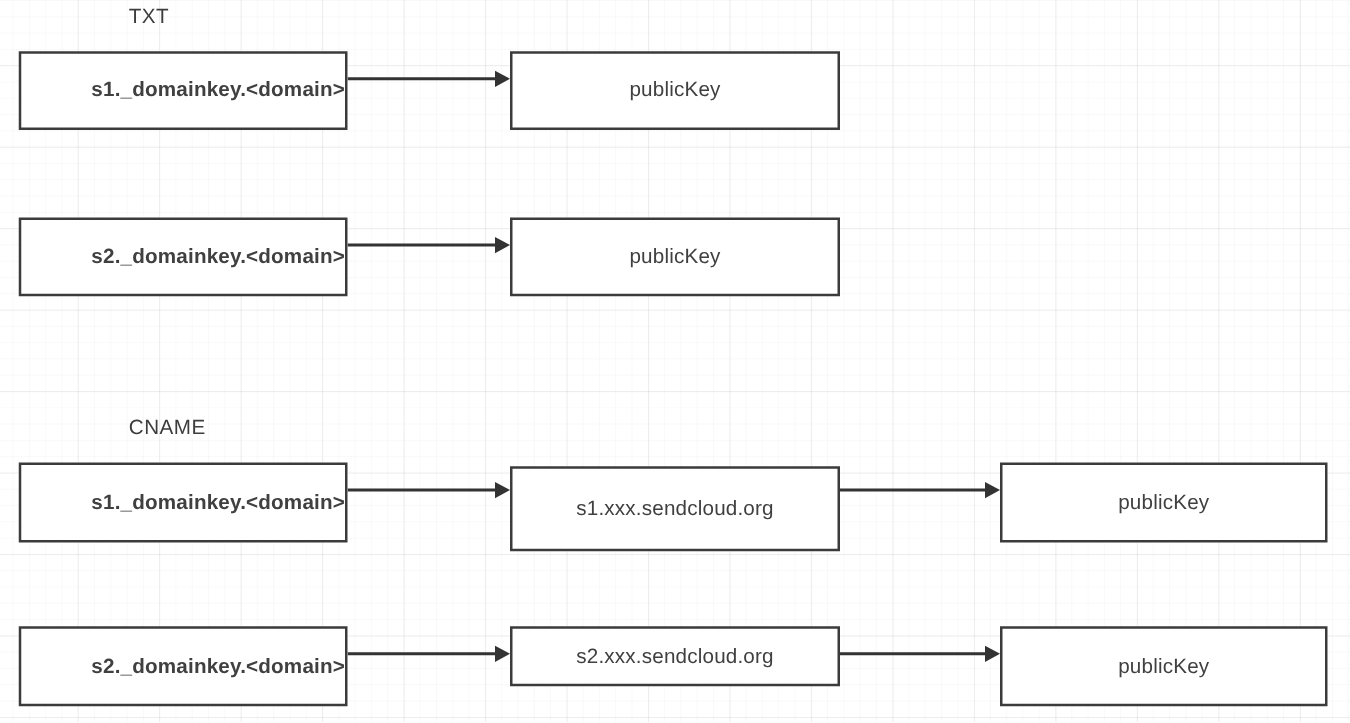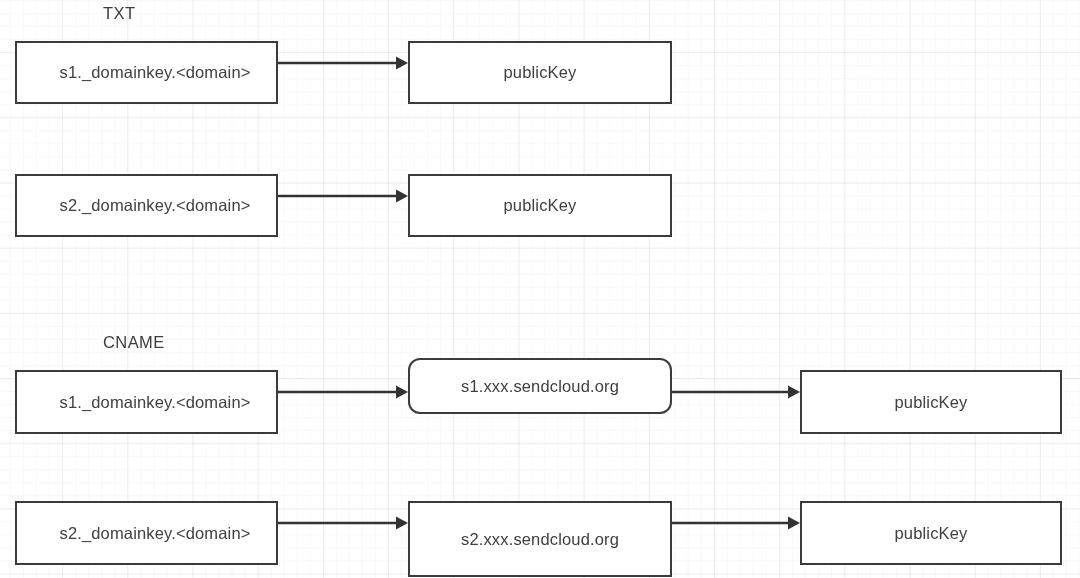--- a/index.html
+++ b/index.html
@@ -35,22 +35,23 @@
     background: #ffffff;
     border: 2px solid #3b3b3b;
     display: flex;
     align-items: center;
     color: #404040;
     font-size: 16.5px;
     letter-spacing: 0.15px;
     white-space: nowrap;
   }
   .node.left-text {
-    justify-content: center;
+    justify-content: flex-end;
     padding-left: 17px;
+    font-weight: bold;
   }
   .node.center-text {
     justify-content: center;
   }
 
   .group-label {
     position: absolute;
     color: #3d3d3d;
     font-size: 16.5px;
     letter-spacing: 0.4px;
@@ -105,40 +106,40 @@
     </div>
     <div class="connector" style="left: 672px; top: 382px; width: 128px;">
       <svg width="128" height="20" viewBox="0 0 128 20">
         <line x1="0" y1="10" x2="119" y2="10" stroke="#333333" stroke-width="2.4"></line>
         <path d="M 116 3.5 L 128 10 L 116 16.5 Z" fill="#333333"></path>
       </svg>
     </div>
     <div class="node left-text" style="left: 15px; top: 370px; width: 263px; height: 64px;">
       <span>s1._domainkey.&lt;domain&gt;</span>
     </div>
-    <div class="node center-text" style="left: 408px; top: 358px; width: 264px; height: 56px; border-radius: 12px;">
+    <div class="node center-text" style="left: 408px; top: 373px; width: 264px; height: 68px;">
       <span>s1.xxx.sendcloud.org</span>
     </div>
     <div class="node center-text" style="left: 800px; top: 370px; width: 262px; height: 64px;">
       <span>publicKey</span>
     </div>
     <div class="connector" style="left: 278px; top: 513px; width: 130px;">
       <svg width="130" height="20" viewBox="0 0 130 20">
         <line x1="0" y1="10" x2="121" y2="10" stroke="#333333" stroke-width="2.4"></line>
         <path d="M 118 3.5 L 130 10 L 118 16.5 Z" fill="#333333"></path>
       </svg>
     </div>
     <div class="connector" style="left: 672px; top: 513px; width: 128px;">
       <svg width="128" height="20" viewBox="0 0 128 20">
         <line x1="0" y1="10" x2="119" y2="10" stroke="#333333" stroke-width="2.4"></line>
         <path d="M 116 3.5 L 128 10 L 116 16.5 Z" fill="#333333"></path>
       </svg>
     </div>
     <div class="node left-text" style="left: 15px; top: 501px; width: 263px; height: 64px;">
       <span>s2._domainkey.&lt;domain&gt;</span>
     </div>
-    <div class="node center-text" style="left: 408px; top: 501px; width: 264px; height: 76px; justify-content: center;">
+    <div class="node center-text" style="left: 408px; top: 501px; width: 264px; height: 48px; justify-content: center;">
       <span>s2.xxx.sendcloud.org</span>
     </div>
     <div class="node center-text" style="left: 800px; top: 501px; width: 262px; height: 64px;">
       <span>publicKey</span>
     </div>
   </div>
 
 </body></html>

